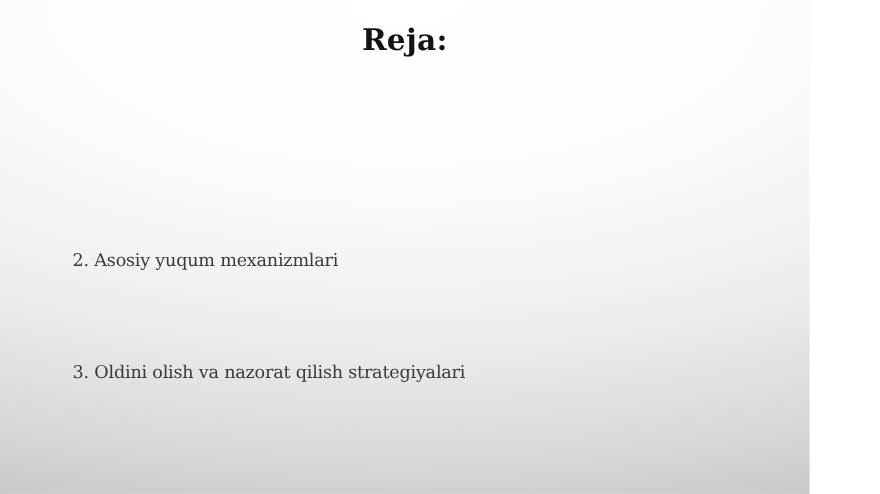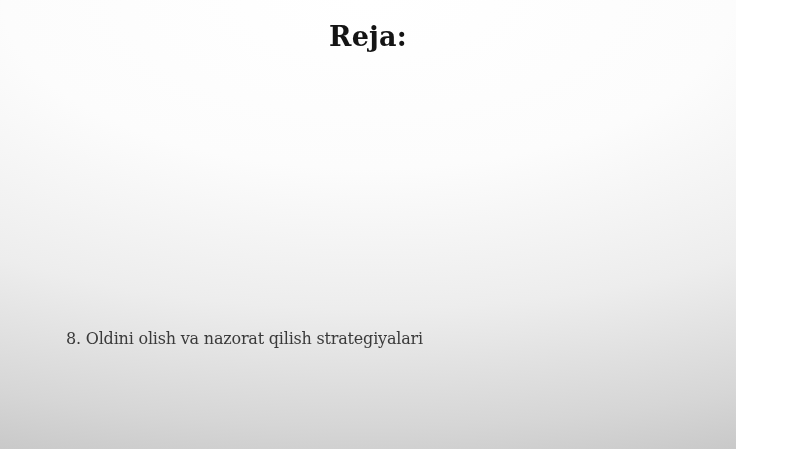--- a/index.html
+++ b/index.html
@@ -44,15 +44,16 @@
   .list-item-2 { top: 227px; }
   .list-item-3 { top: 329px; }
 </style>
 </head>
 <body>
 
 <div class="slide">
   <h1 class="slide-title">Reja:</h1>
 
 
+  <p class="list-item list-item-2">2. Asosiy yuqum mexanizmlari</p>
 
-  <p class="list-item list-item-3">8. Oldini olish va nazorat qilish strategiyalari</p>
+  <p class="list-item list-item-3">3. Oldini olish va nazorat qilish strategiyalari</p>
 </div>
 
 </body></html>

